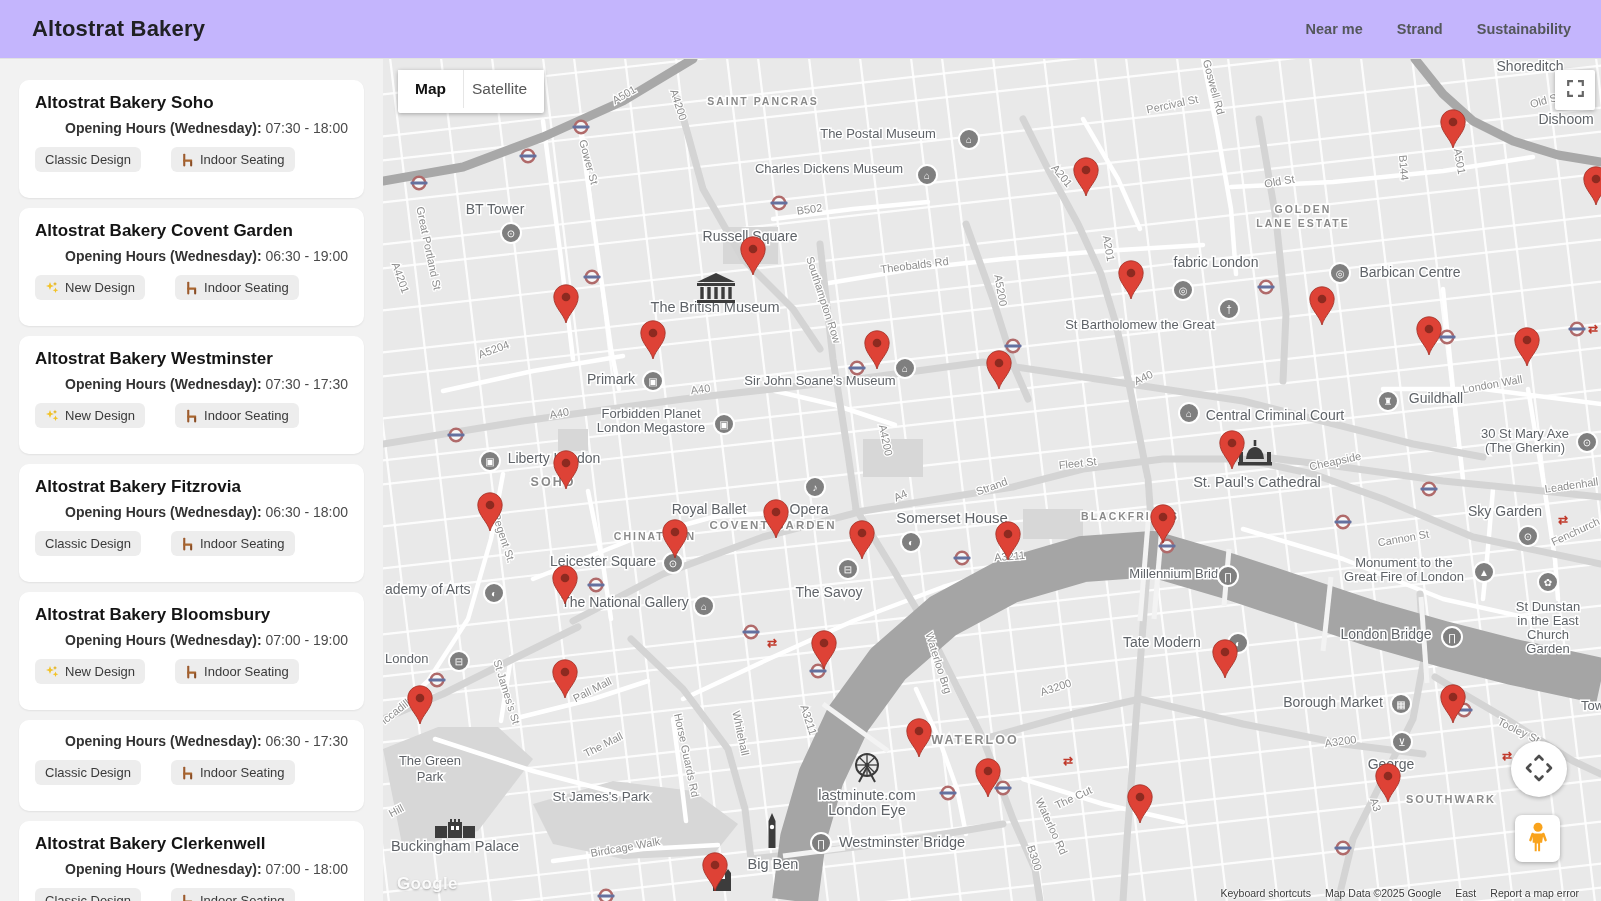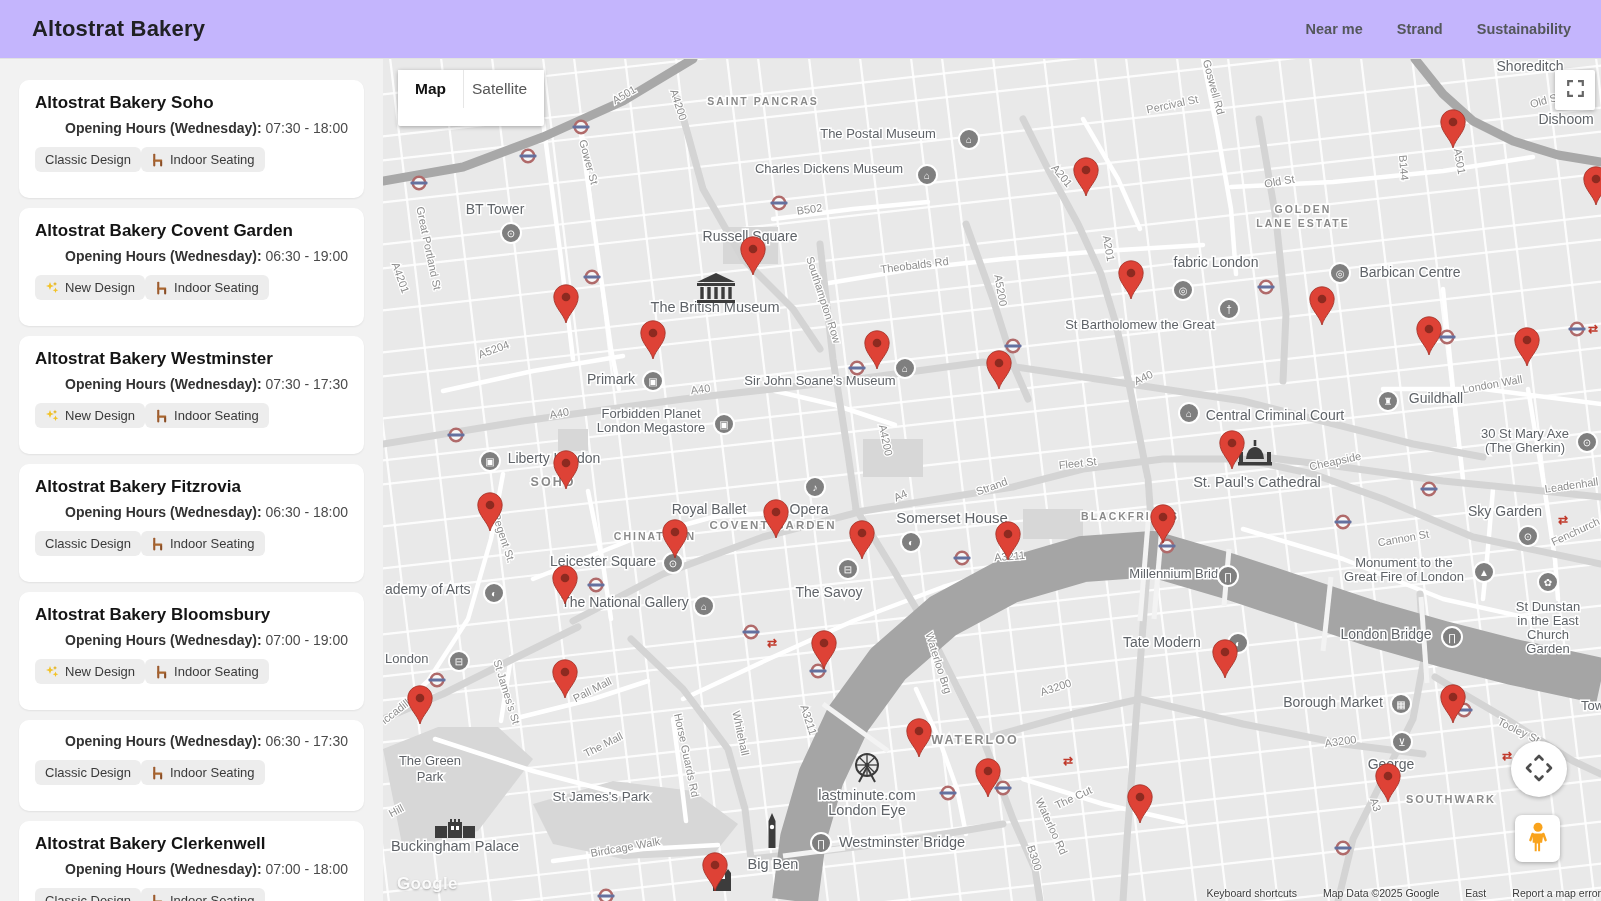--- a/index.html
+++ b/index.html
@@ -25,31 +25,31 @@
     width:383px;box-sizing:border-box;padding:21px 19px 0 19px;
     background:#f2f2f2;overflow:hidden;flex:none;
   }
   .card{
     background:#fff;border-radius:10px;padding:13px 16px 26px 16px;
     margin-bottom:10px;box-shadow:0 1px 2px rgba(0,0,0,.07);
   }
   .card h3{margin:0 0 7px 0;font-size:17px;color:#141414;}
   .card .hours{margin:0 0 11px 0;font-size:14px;color:#4a4a4a;text-align:right;}
   .card .hours b{color:#333;}
-  .badges{display:flex;gap:0;}
+  .badges{display:flex;gap:30px;}
   .badge{
     display:inline-flex;align-items:center;gap:6px;background:#ededed;
     border-radius:6px;padding:5px 10px;font-size:13px;color:#3a3a3a;white-space:nowrap;
   }
   
   .map-wrap{position:relative;flex:1;overflow:hidden;background:#e9e9e9;}
   .map-wrap svg.basemap{position:absolute;left:0;top:0;}
   .map-type{
     position:absolute;top:11px;left:15px;display:flex;background:#fff;
-    border-radius:2px;box-shadow:0 1px 4px rgba(0,0,0,.3);height:56px;z-index:5;
+    border-radius:2px;box-shadow:0 1px 4px rgba(0,0,0,.3);height:43px;z-index:5;
   }
   .map-type button{
     border:none;background:#fff;height:38px;padding:0 17px;font-size:15.5px;
     font-family:inherit;cursor:pointer;color:#565656;
   }
   .map-type button.active{font-weight:bold;color:#111;}
   .map-type button + button{border-left:1px solid #e6e6e6;padding-left:8px;}
   .fullscreen-btn{
     position:absolute;top:11px;right:6px;width:40px;height:40px;background:#fff;
     border:none;border-radius:2px;box-shadow:0 1px 4px rgba(0,0,0,.3);
@@ -64,21 +64,21 @@
     position:absolute;right:41px;bottom:39px;width:45px;height:47px;border-radius:7px;
     background:#fff;box-shadow:0 1px 4px rgba(0,0,0,.3);border:none;cursor:pointer;
     display:flex;align-items:center;justify-content:center;z-index:5;
   }
   .google-logo{
     position:absolute;left:14px;bottom:7px;z-index:5;
     color:rgba(255,255,255,.92);font-size:17px;font-weight:bold;letter-spacing:.4px;
     text-shadow:0 1px 2px rgba(110,110,110,.55);
   }
   .attribution{
-    position:absolute;right:0;bottom:2px;z-index:5;display:flex;gap:26px;
+    position:absolute;right:22px;bottom:2px;z-index:5;display:flex;gap:14px;
     font-size:10.5px;color:#3a3a3a;
     text-shadow:0 0 2px #fff,0 0 2px #fff,0 0 3px #fff;
   }
   .attribution span{cursor:pointer;}
 </style>
 </head>
 <body>
 
 <header class="app-header">
   <h1 class="app-title">Altostrat Bakery</h1>

